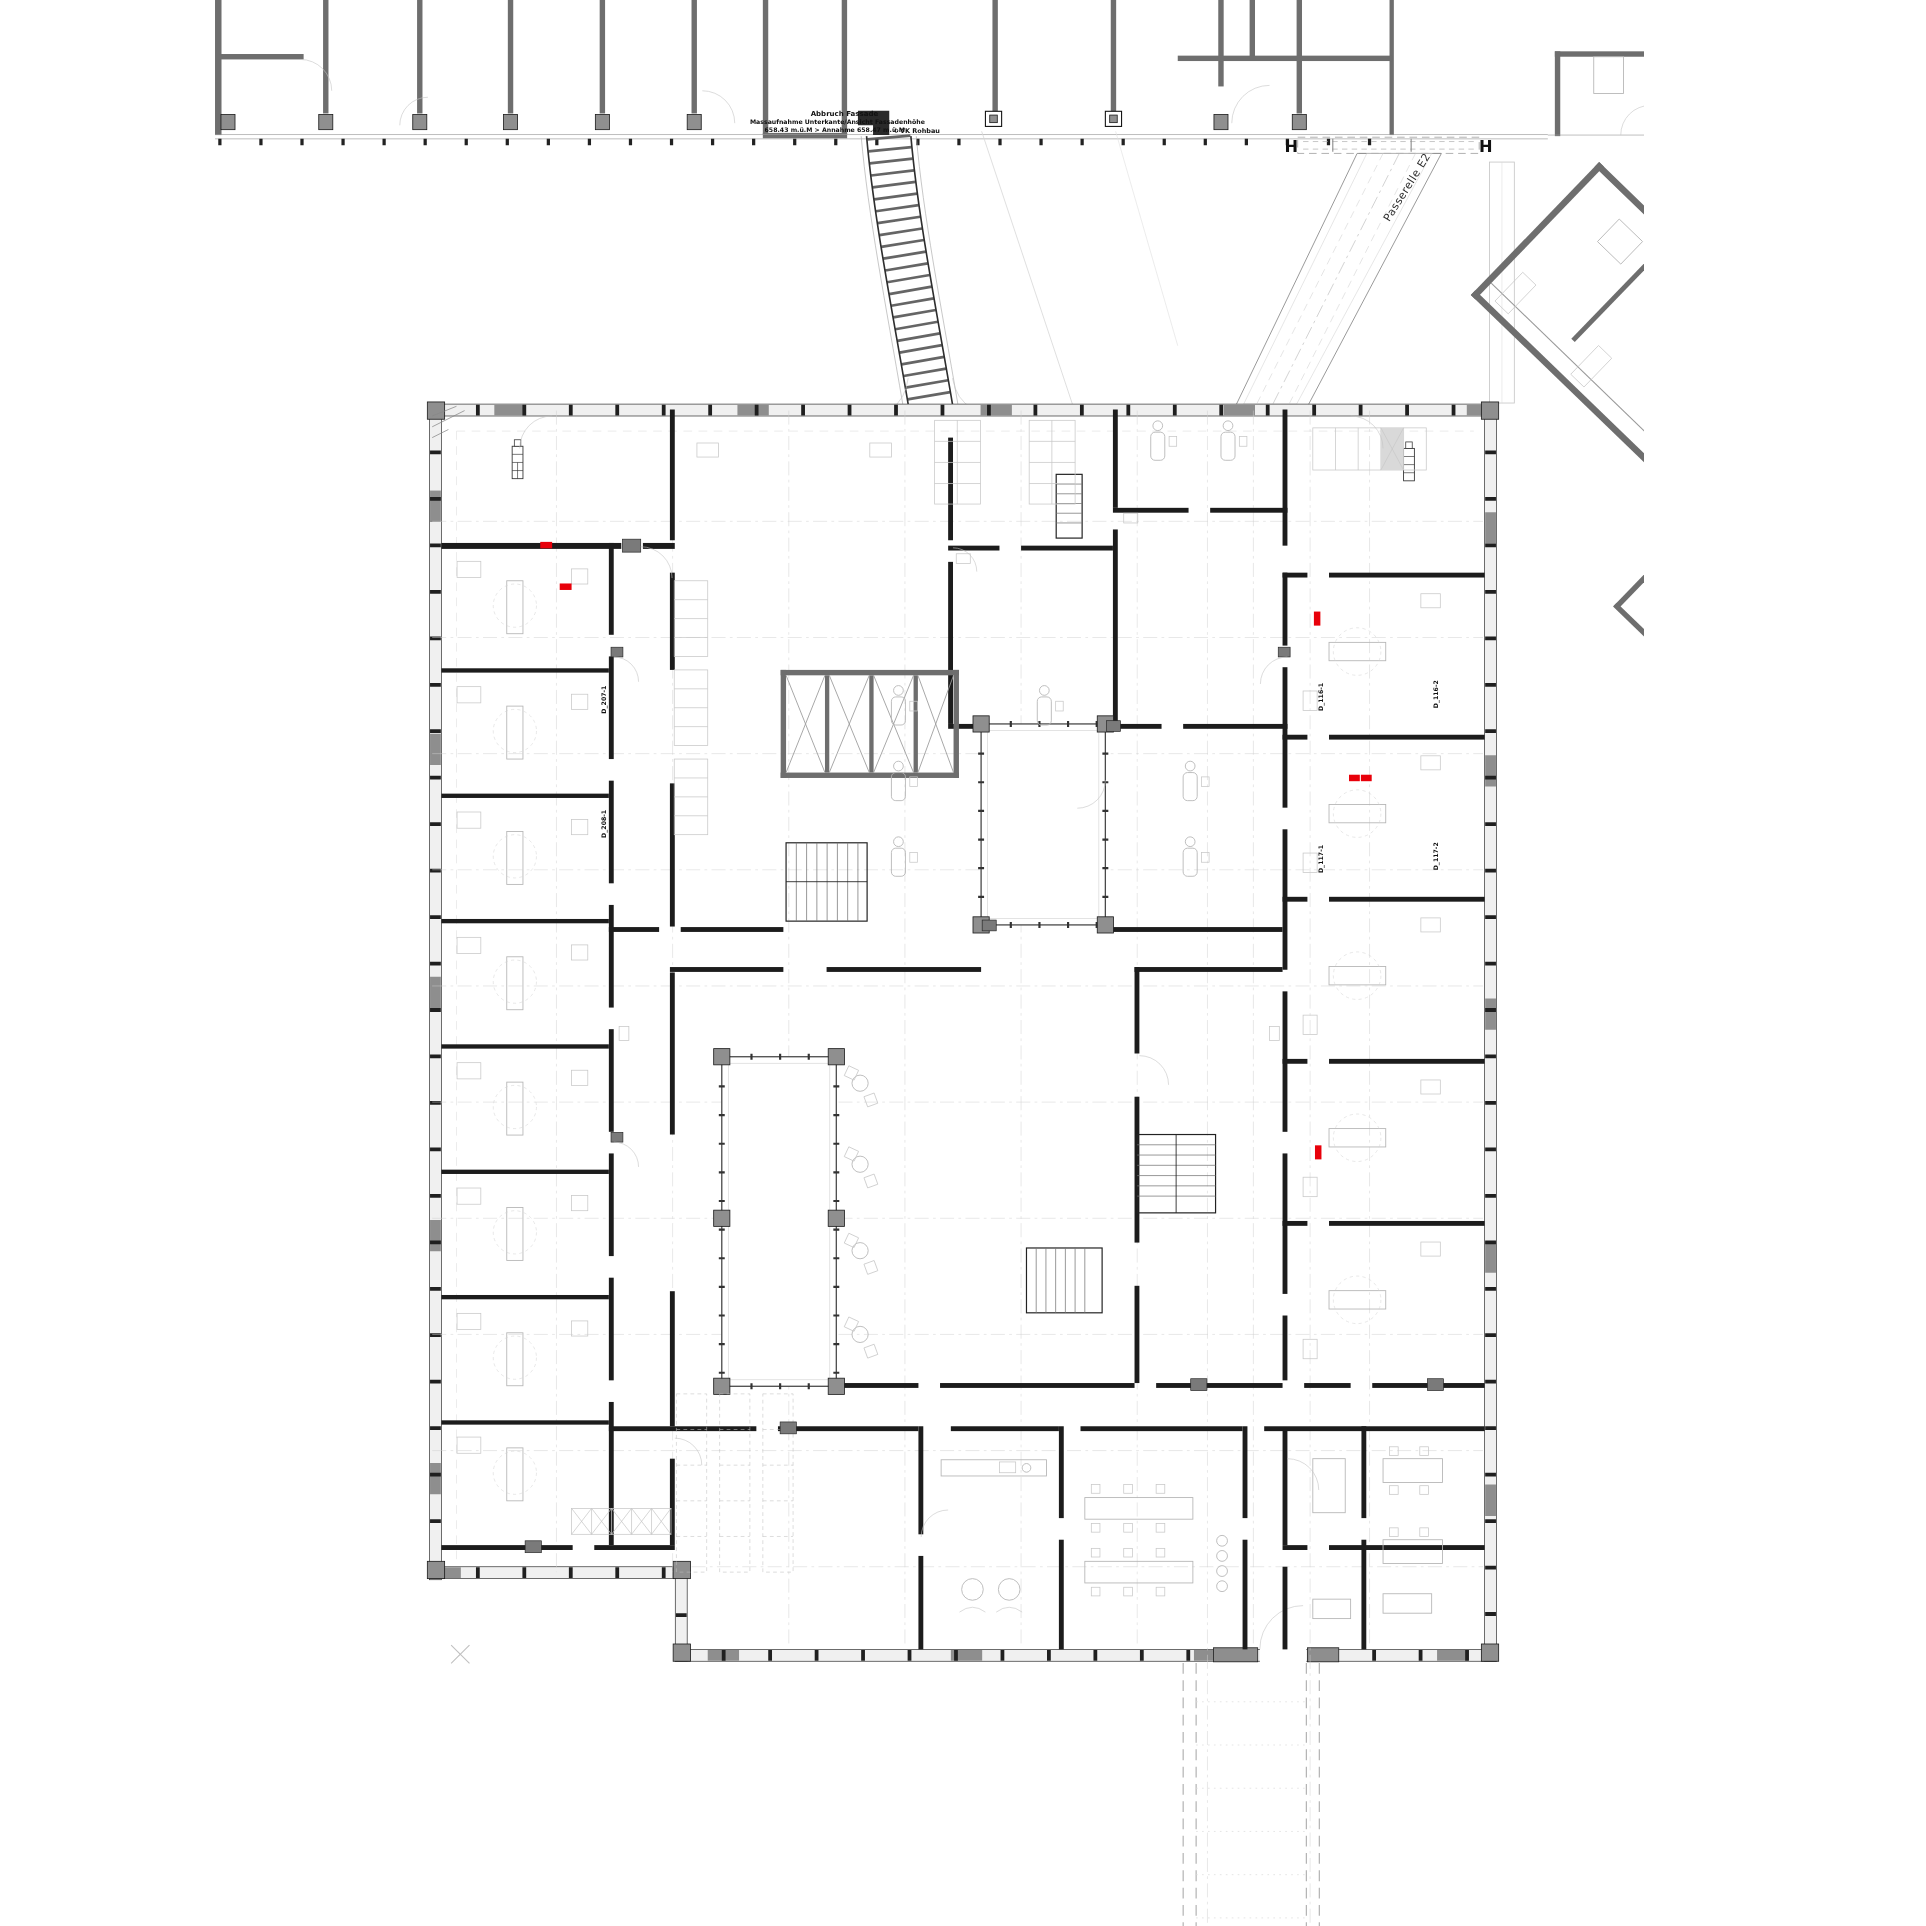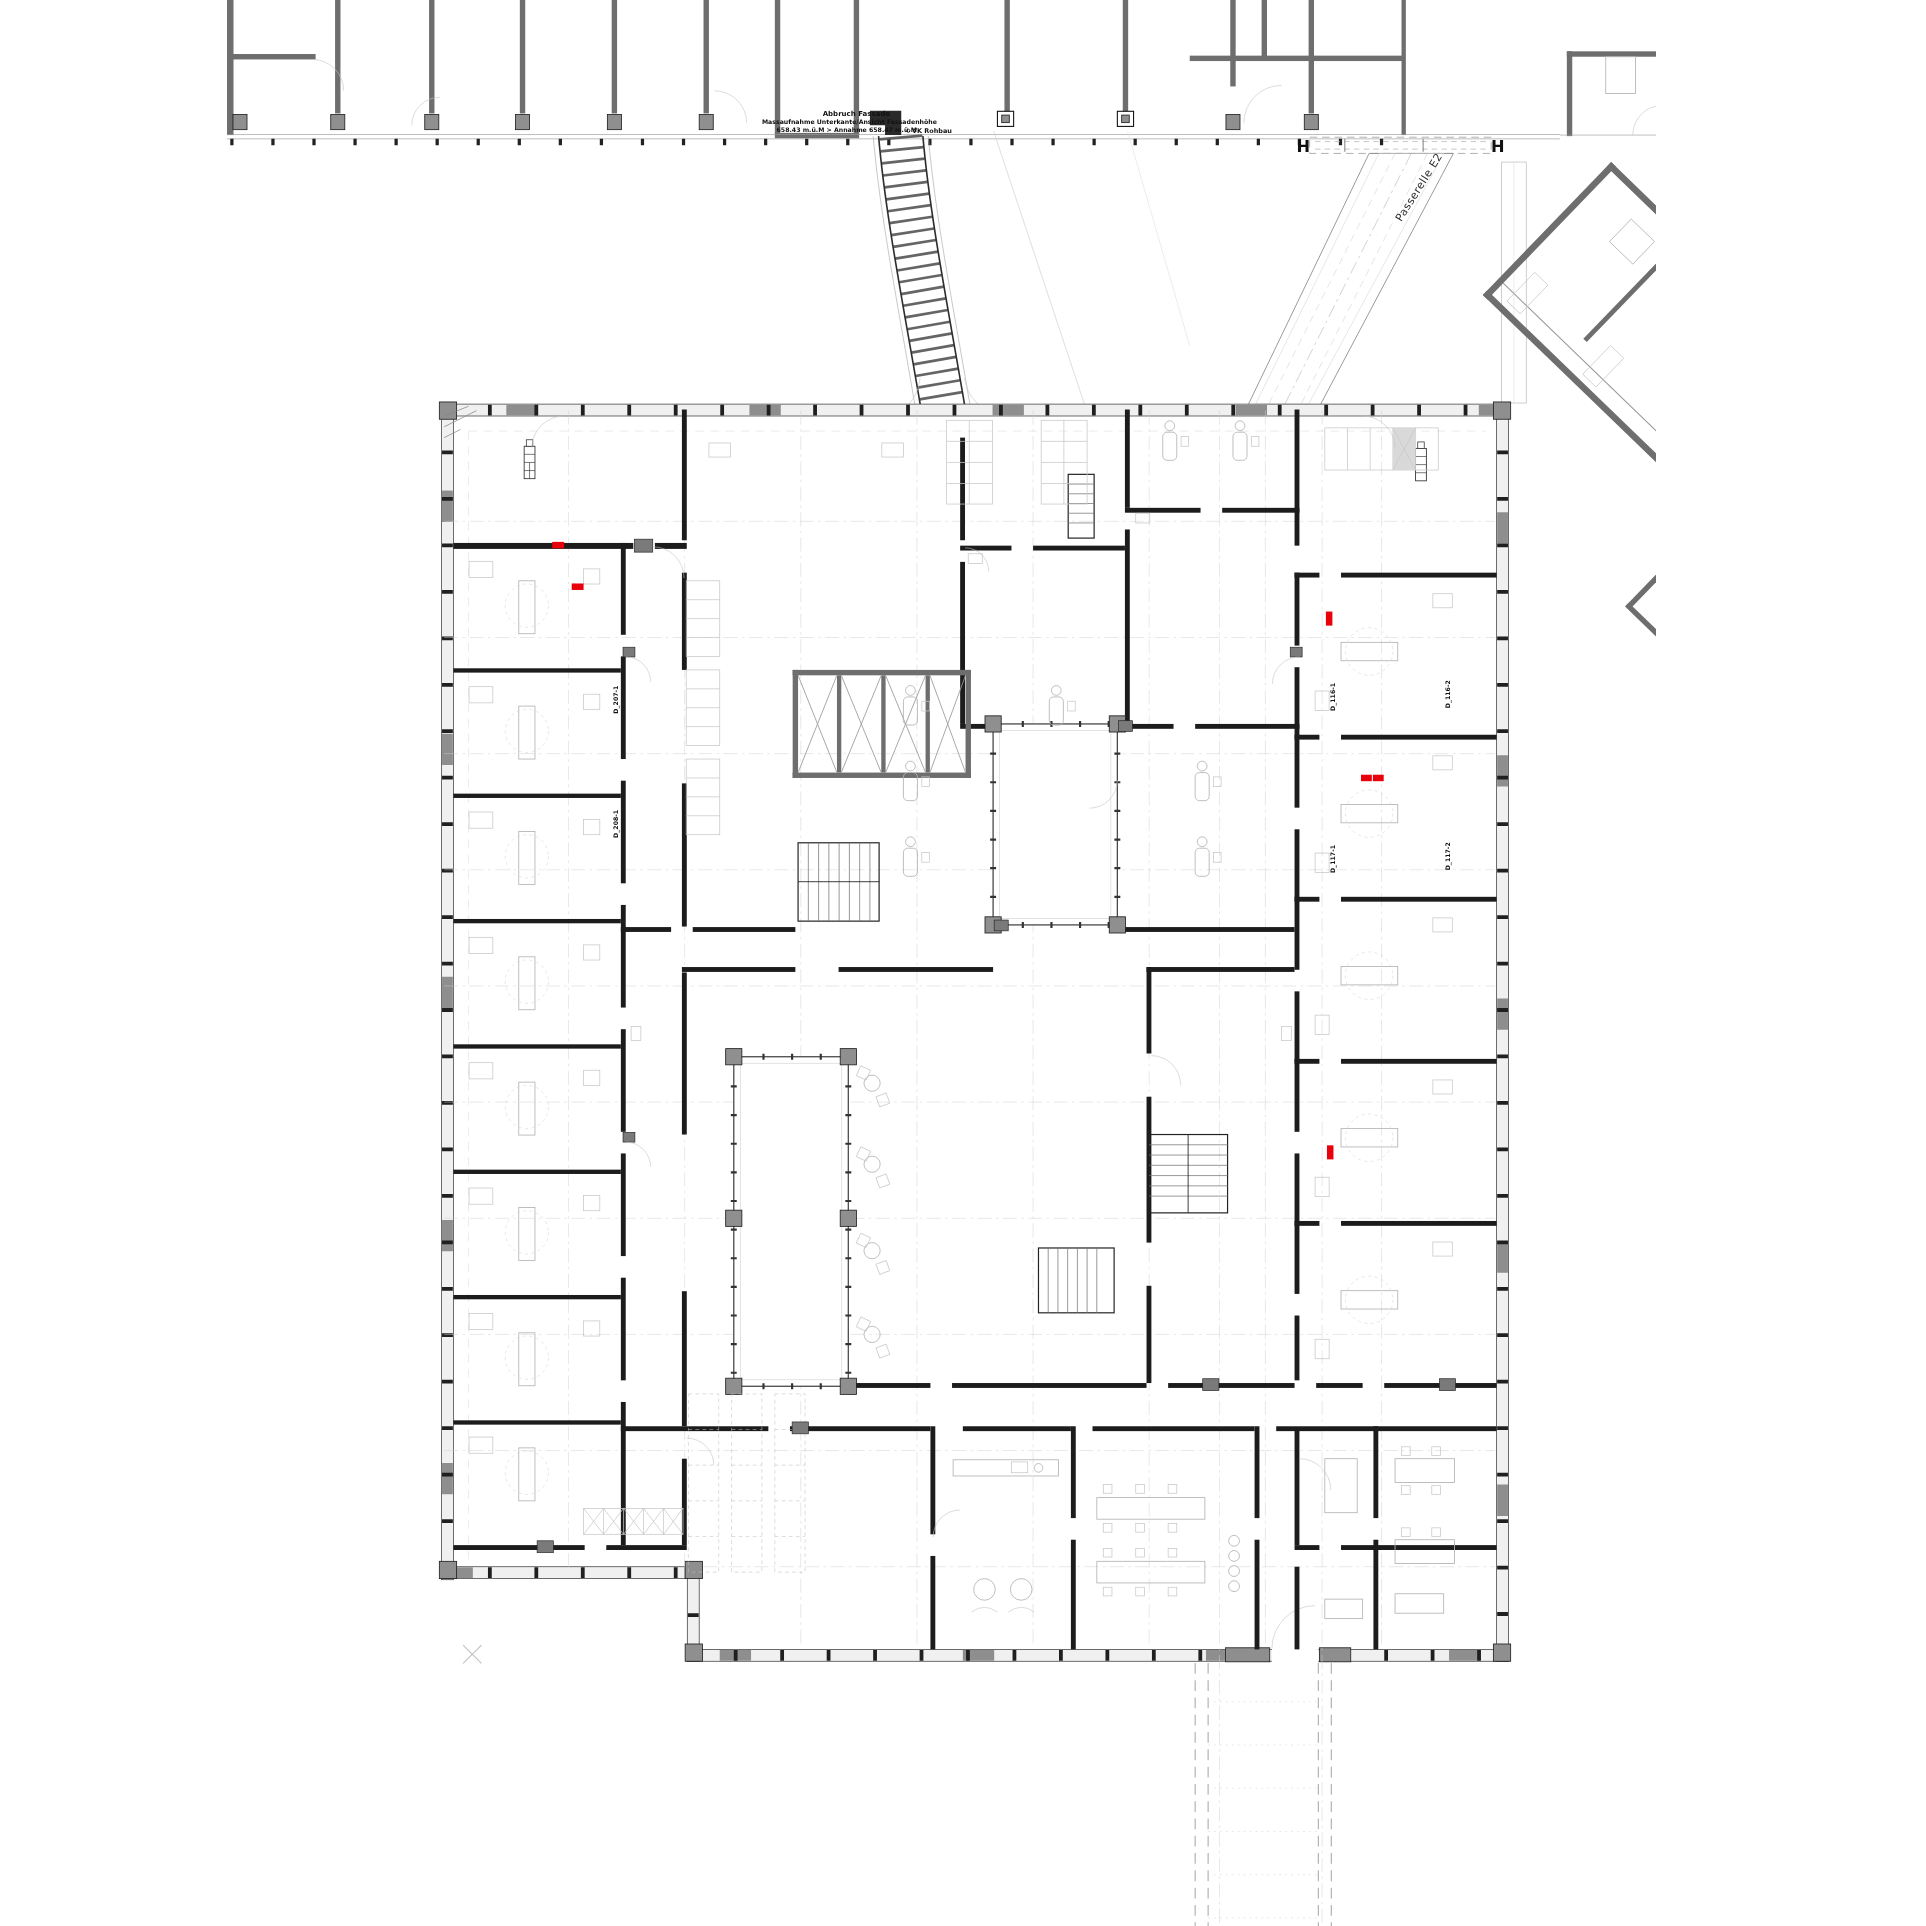--- a/index.html
+++ b/index.html
@@ -1,16 +1,16 @@
 <!DOCTYPE html>
 <html style="font-size:8.6px"><head>
 <meta charset="utf-8">
 <style>
   html,body{margin:0;padding:0;background:#ffffff;}
-  .sheet{width:1644px;height:1926px;position:relative;background:#ffffff;overflow:hidden;margin-left:12px;}
+  .sheet{width:1644px;height:1926px;position:relative;background:#ffffff;overflow:hidden;}
   svg{display:block;}
   .bw{fill:#1c1c1c;}                       
   .gw{fill:#6e6e6e;}                       
   .thin{stroke:#b5b5b5;fill:none;stroke-width:1.6;}
   .lt{stroke:#c8c8c8;fill:none;stroke-width:1.4;}
   .arc{stroke:#c4c4c4;fill:none;stroke-width:1.1;}
   .dashref{stroke:#cfcfcf;fill:none;stroke-width:1.2;stroke-dasharray:26 8 5 8;opacity:.75;}
   .glass{stroke:#4a4a4a;fill:#ffffff;stroke-width:2.4;}
   .tick{stroke:#333;stroke-dasharray:4 49;stroke-width:11;fill:none;}
   .col{fill:#8f8f8f;stroke:#1c1c1c;stroke-width:1.5;}

